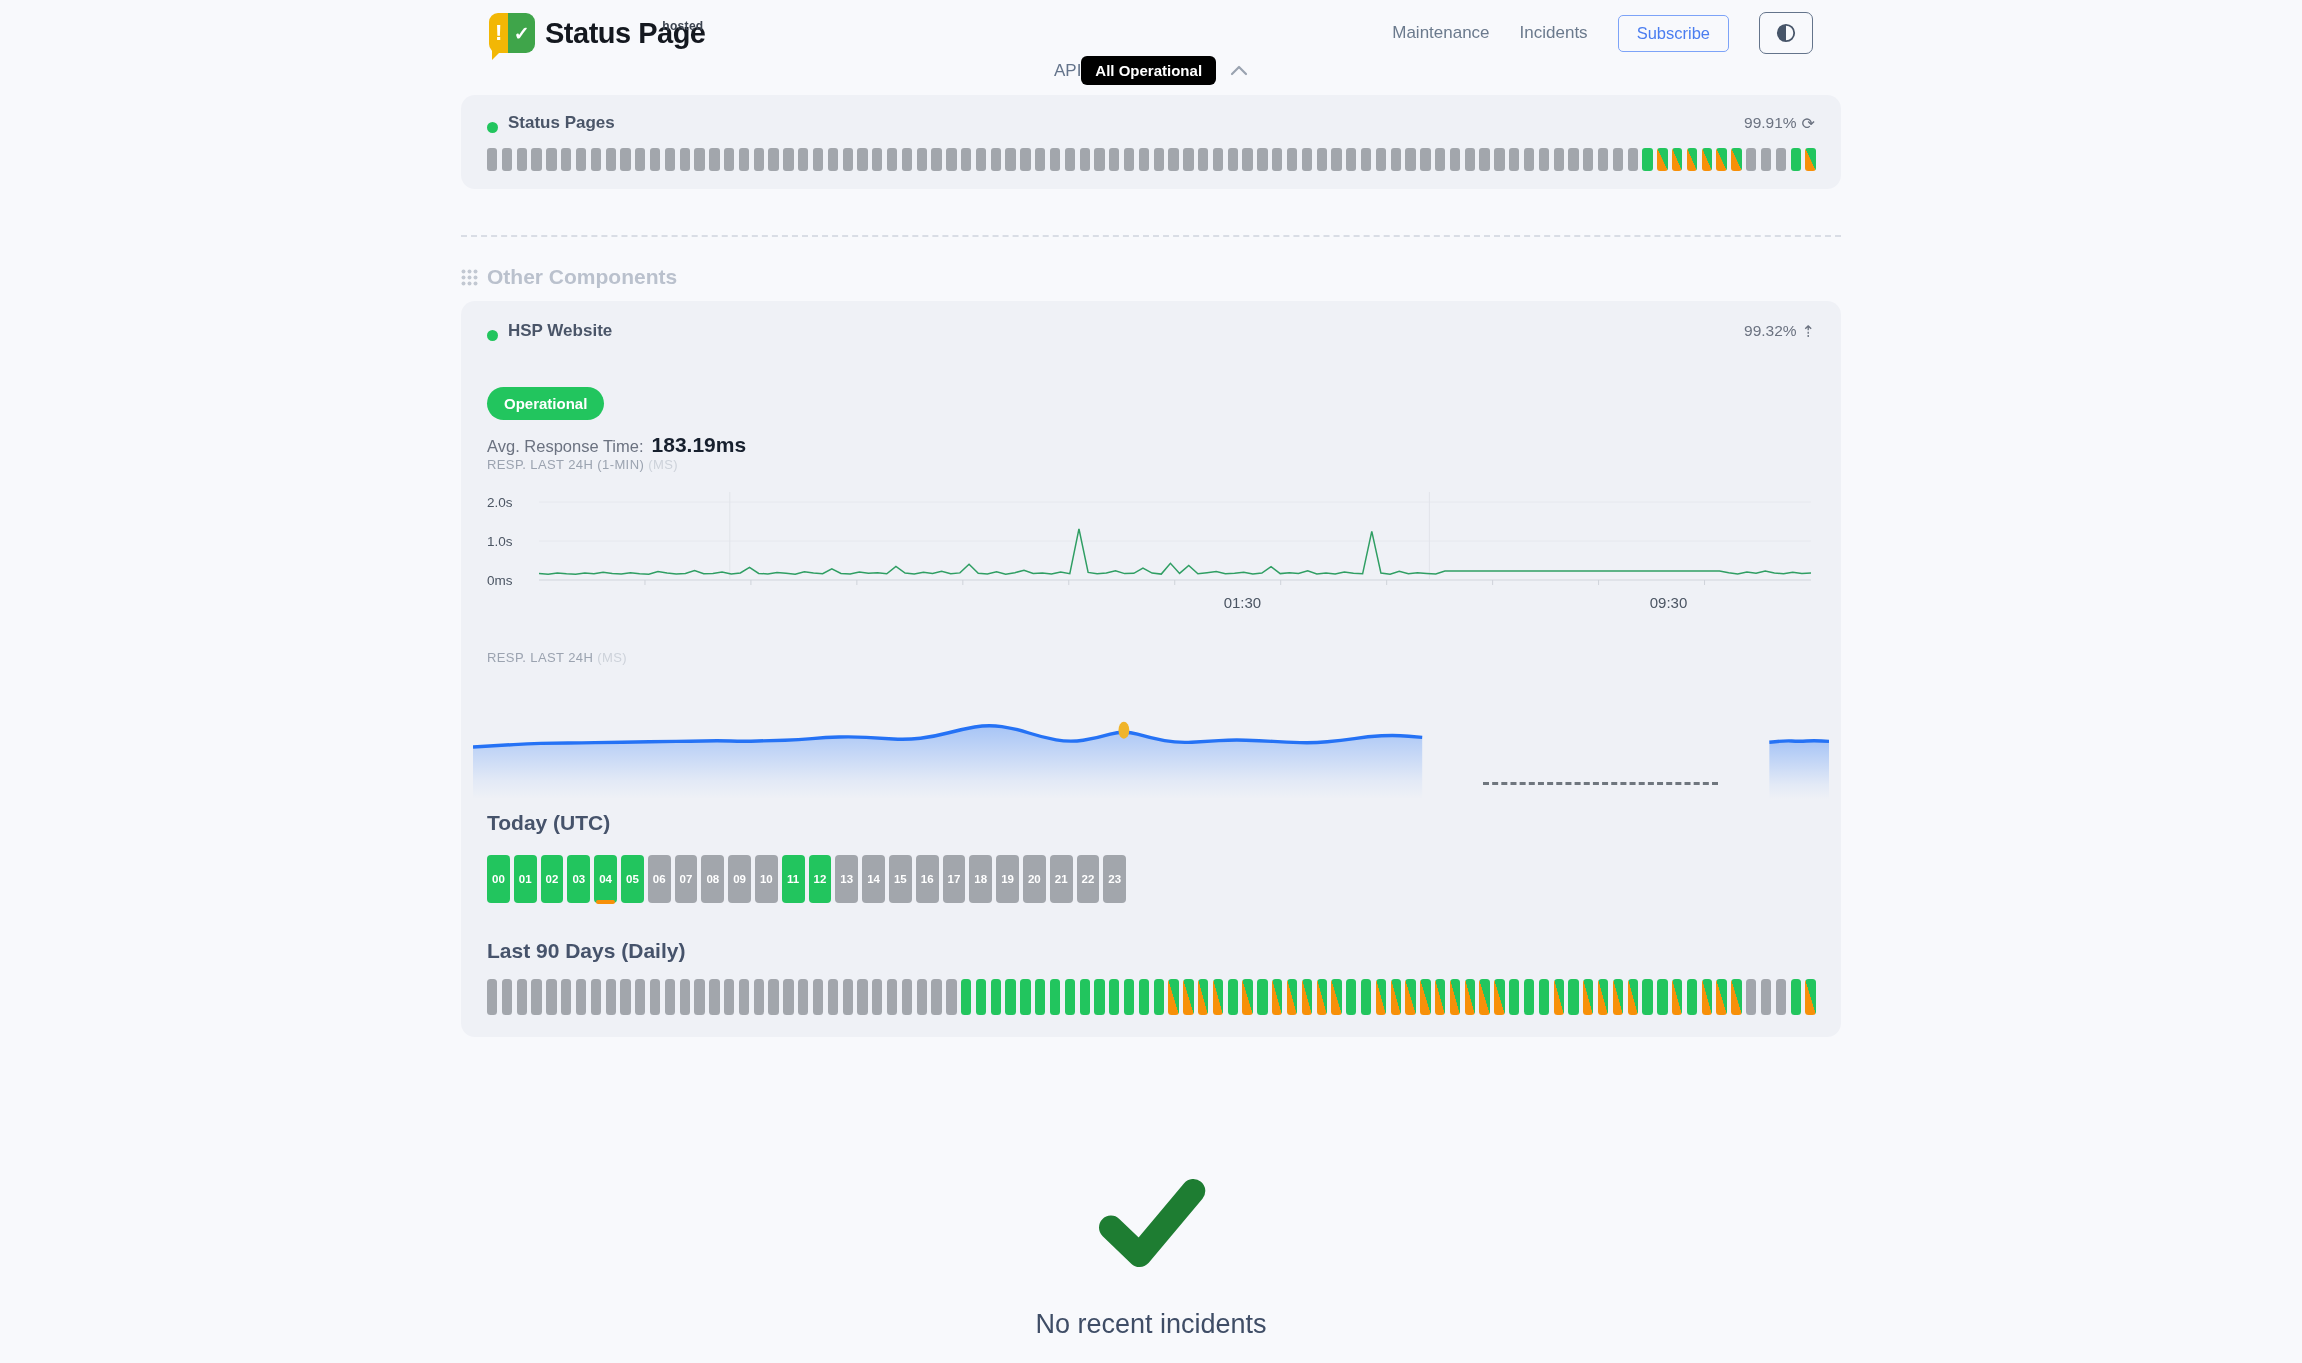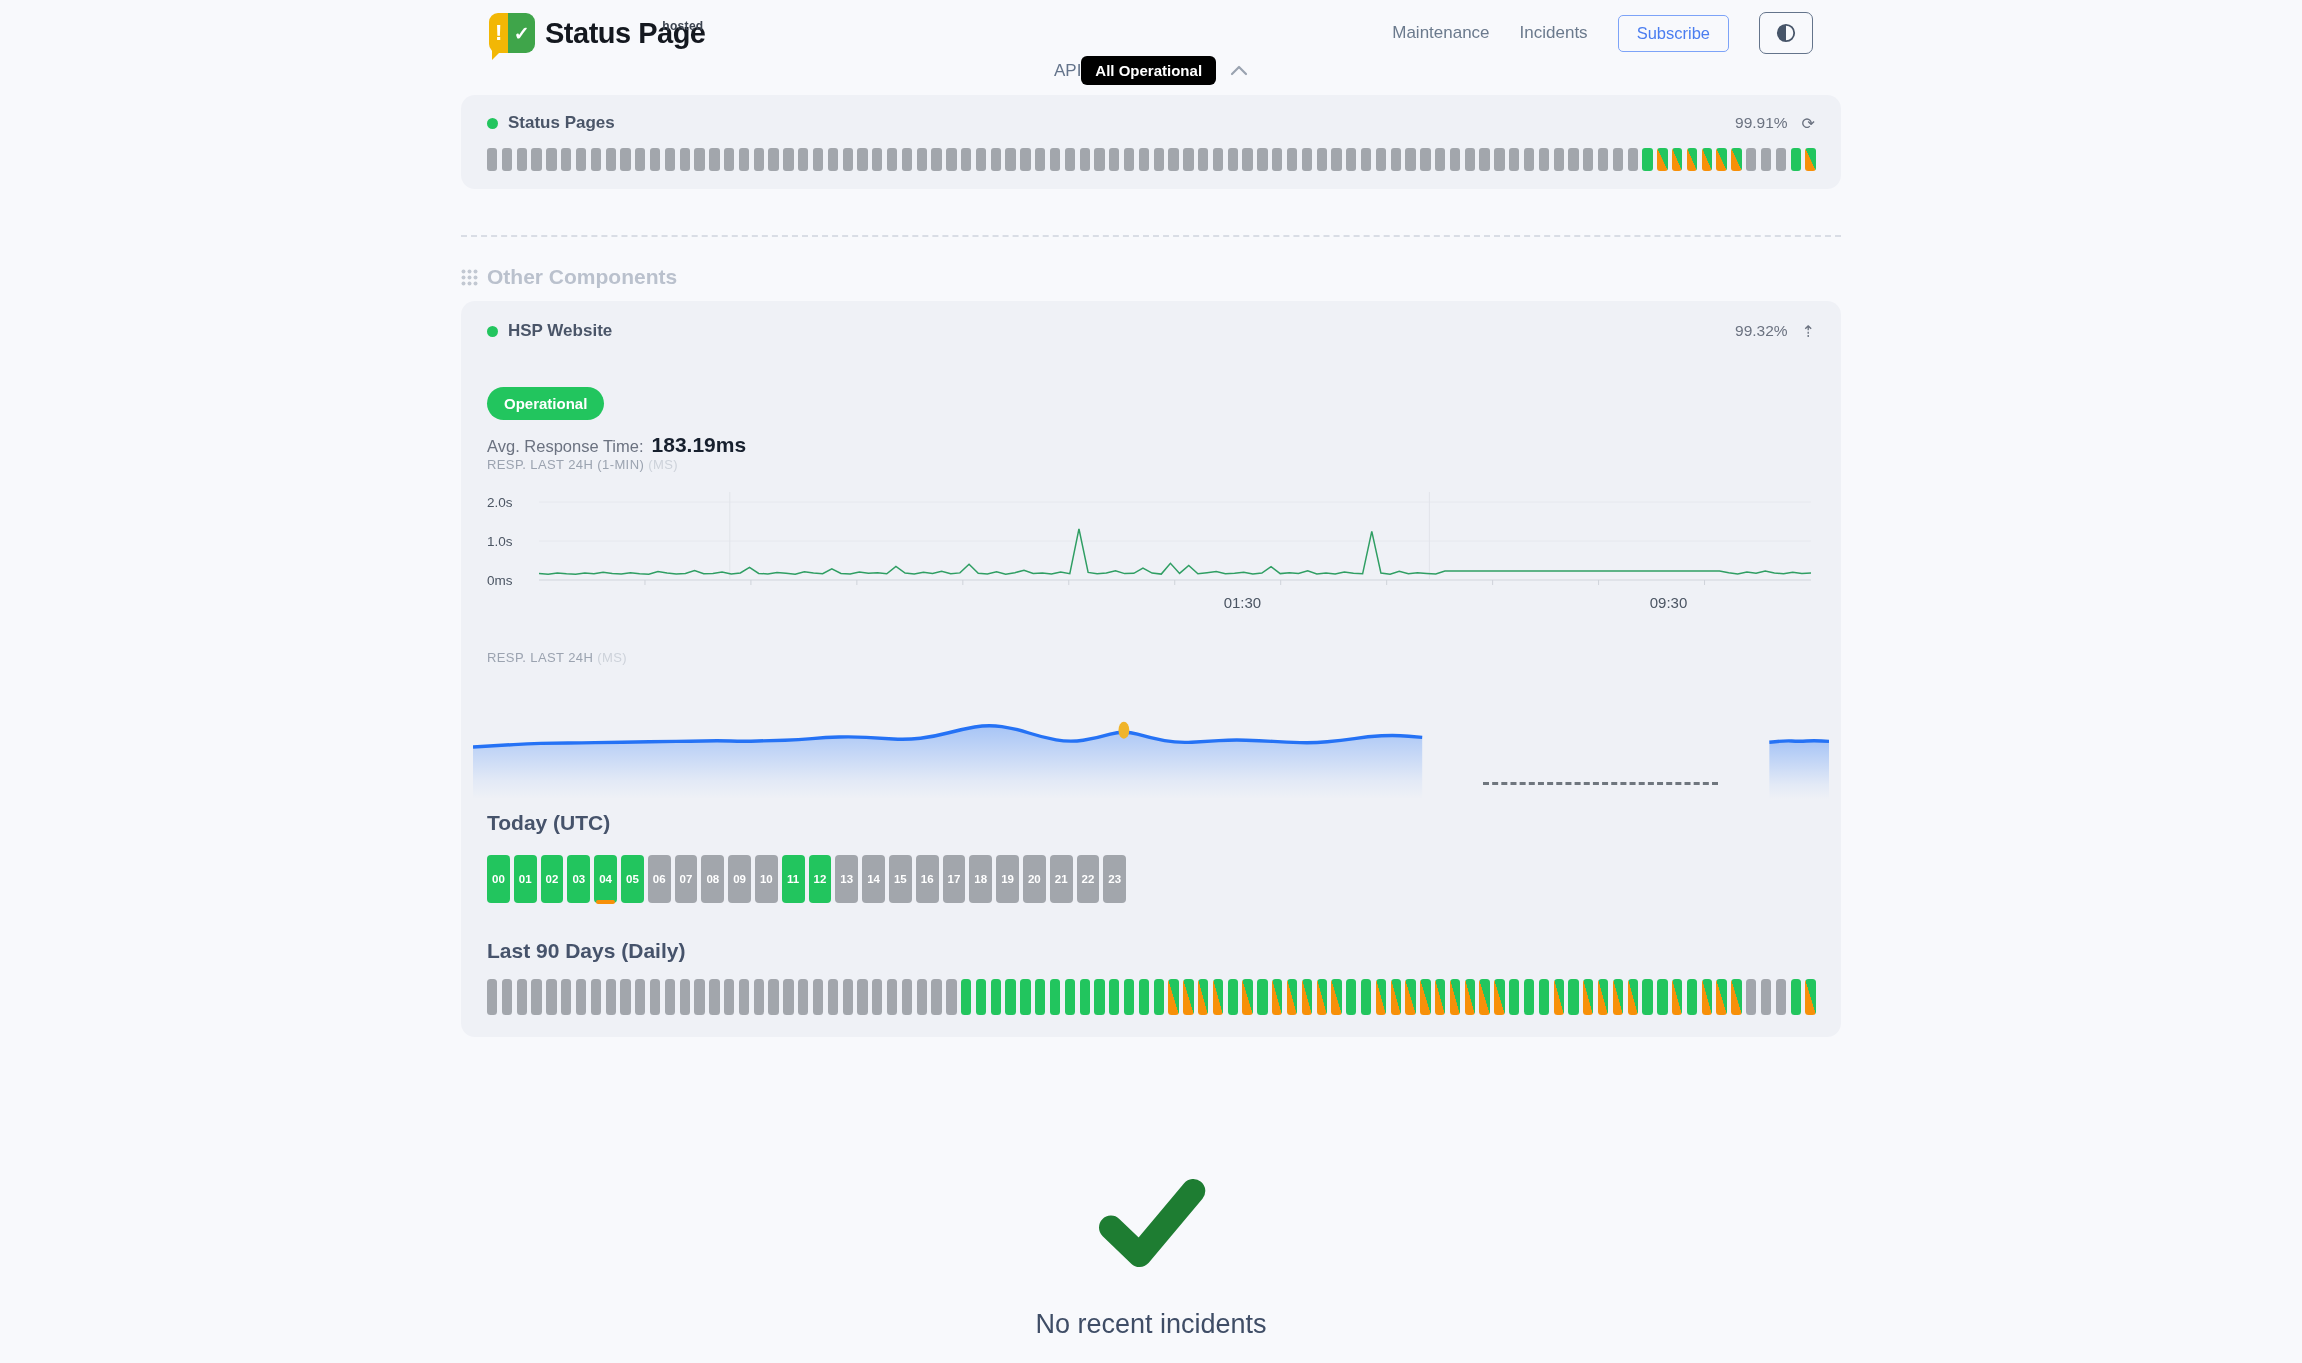--- a/index.html
+++ b/index.html
@@ -22,23 +22,23 @@
 
   
   .group-header { display:flex; justify-content:center; align-items:center; padding:0 2px; margin-top:2px; }
   .group-title { font-size:17px; color:#64748b; }
   .group-right { display:flex; align-items:center; gap:14px; }
   .badge-allop { background:#000000; color:#fff; font-size:15px; font-weight:600; padding:6px 14px; border-radius:6px; }
 
   
   .card { background:#eff1f6; border-radius:14px; padding:18px 26px; margin-top:10px; }
   .comp-row { display:flex; justify-content:space-between; align-items:center; cursor:pointer; }
-  .comp-name { display:flex; align-items:center; gap:10px; font-size:17px; font-weight:600; color:#4a5568; }
+  .comp-name { display:flex; align-items:flex-end; gap:10px; font-size:17px; font-weight:600; color:#4a5568; }
   .dot { width:11px; height:11px; border-radius:50%; background:#22c55e; flex:none; }
-  .comp-right { display:flex; align-items:center; gap:14px; font-size:15.5px; color:#6b7280; }
+  .comp-right { display:flex; align-items:center; gap:5px; font-size:15.5px; color:#6b7280; }
   .mini-icon { font-size:16px; color:#6b7280; }
 
   .bars { display:flex; gap:4.5px; margin-top:15px; }
   .blk { flex:1; border-radius:3px; }
   #sp-bars .blk { height:23px; }
   #day-blocks .blk { height:36px; border-radius:3.5px; }
   .st-na { background:#a2a6ac; }
   .st-up { background:#22c55e; }
   .st-deg { background:linear-gradient(to bottom left,#22c55e 49.5%,#f79009 50.5%); }
 

